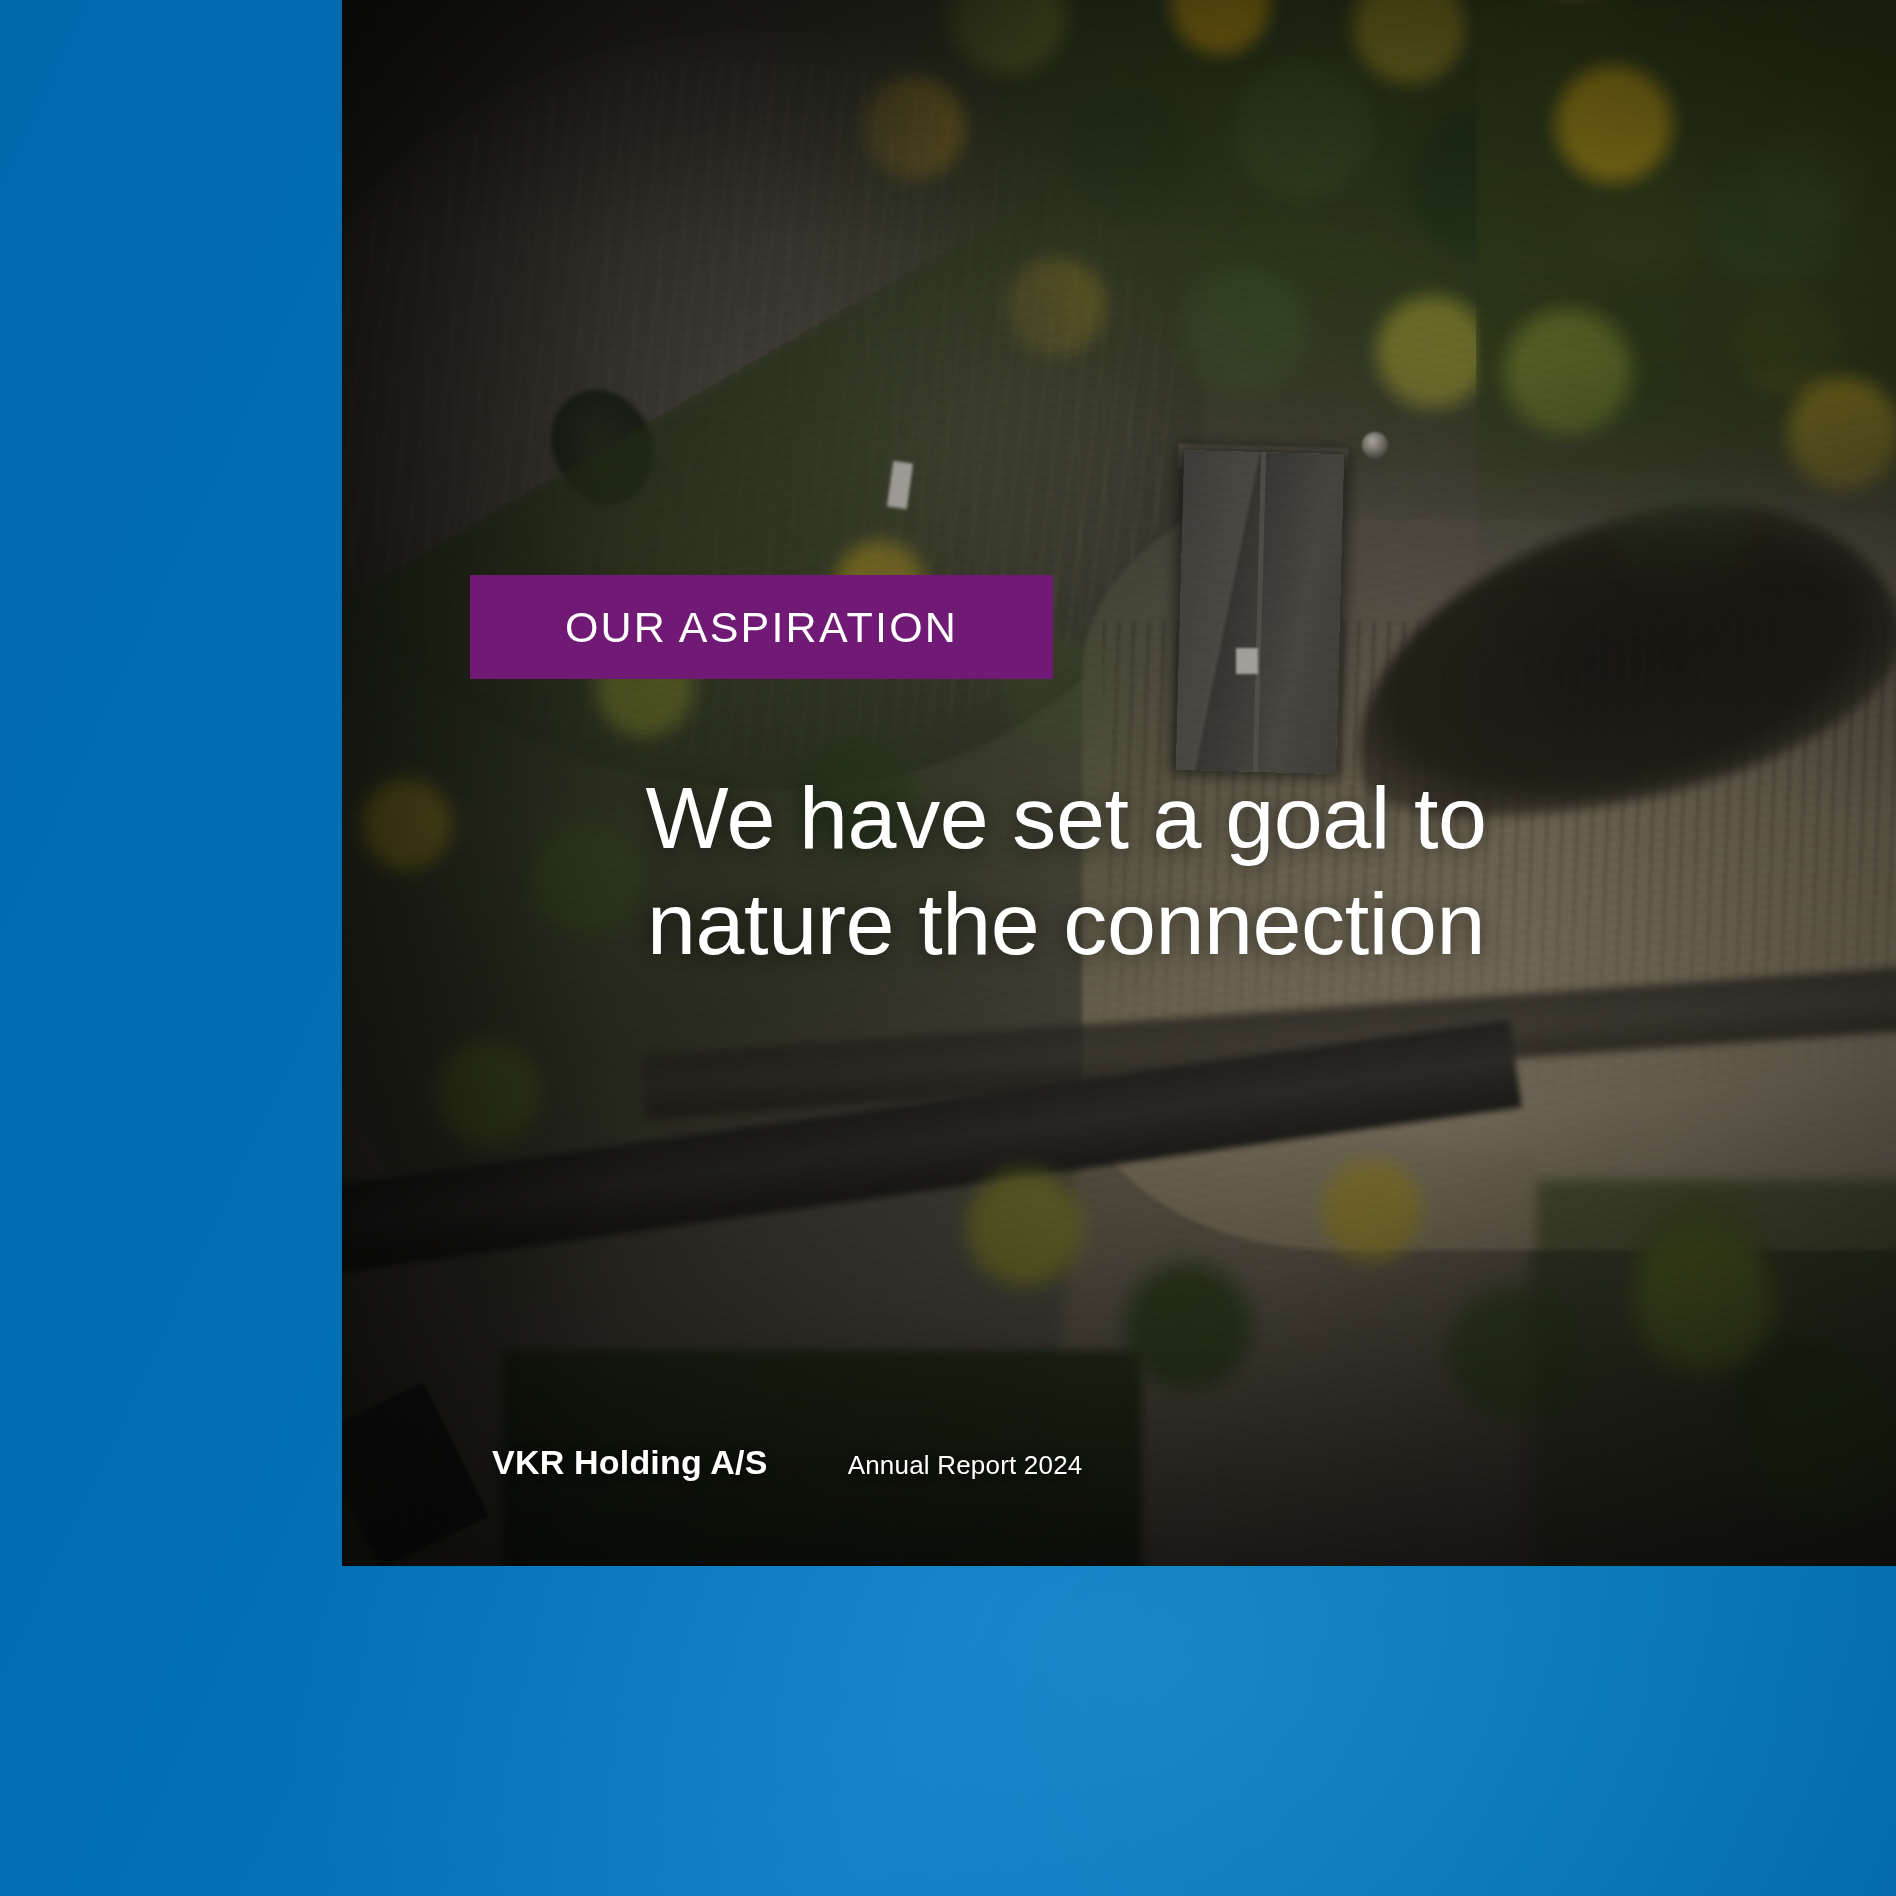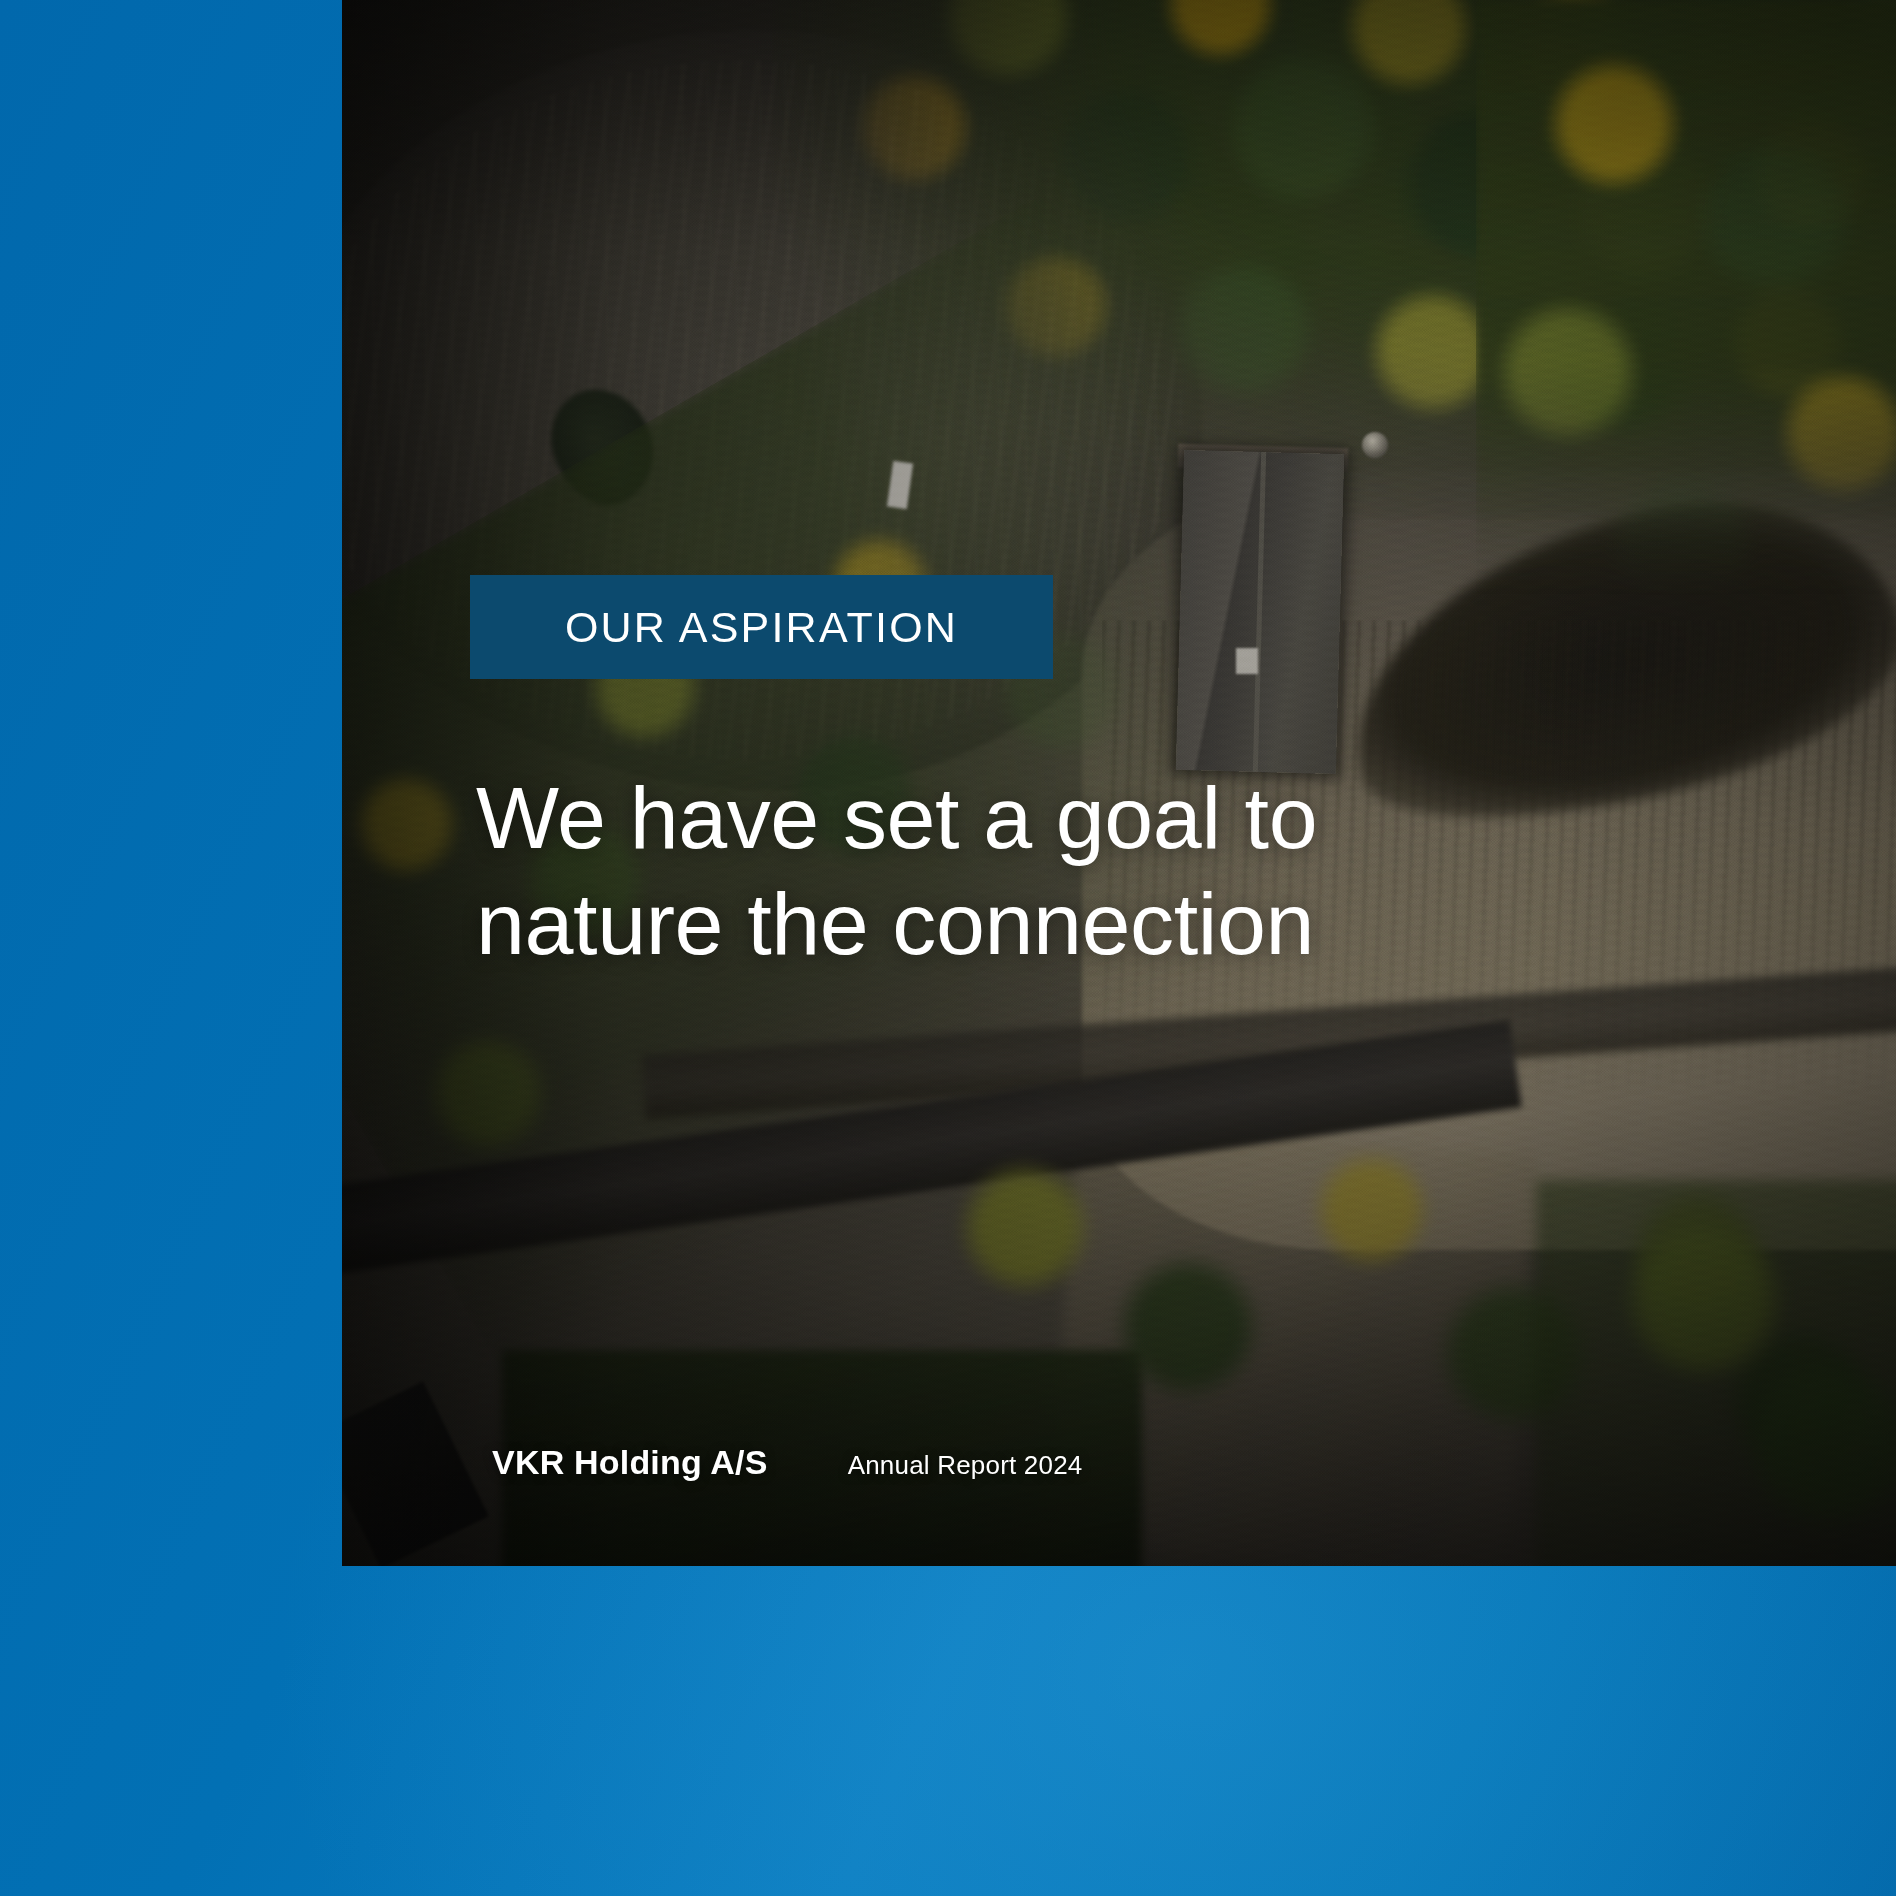--- a/index.html
+++ b/index.html
@@ -290,21 +290,21 @@
   
   .content {
     position: absolute;
     left: 476px; top: 0; width: 1200px; height: 1566px;
   }
 
   .badge {
     position: absolute;
     left: -6px; top: 575px;
     width: 583px; height: 104px;
-    background: #0c4a6e;
+    background: #701a75;
     display: flex; align-items: center; justify-content: center;
   }
   .badge-label {
     color: #ffffff;
     font-size: 43px;
     letter-spacing: 2.2px;
     font-weight: 400;
     white-space: nowrap;
   }
 
@@ -312,21 +312,21 @@
     position: absolute;
     left: 0px; top: 765px;
     width: 1180px;
     color: #fff;
     font-size: 88px;
     font-weight: 300;
     line-height: 1.20;
     letter-spacing: -0.4px;
     text-shadow: 0 2px 18px rgba(0,0,0,.45);
   }
-  .headline-line { display:block; white-space: nowrap; }
+  .headline-line { display:block; white-space: nowrap; text-align: center; }
 
   .footer {
     position: absolute;
     left: 16px; top: 1443px;
     display: flex; align-items: baseline;
     color: #fff;
     text-shadow: 0 1px 10px rgba(0,0,0,.55);
   }
   .footer-brand {
     font-size: 34px; font-weight: 700; letter-spacing: .2px;

